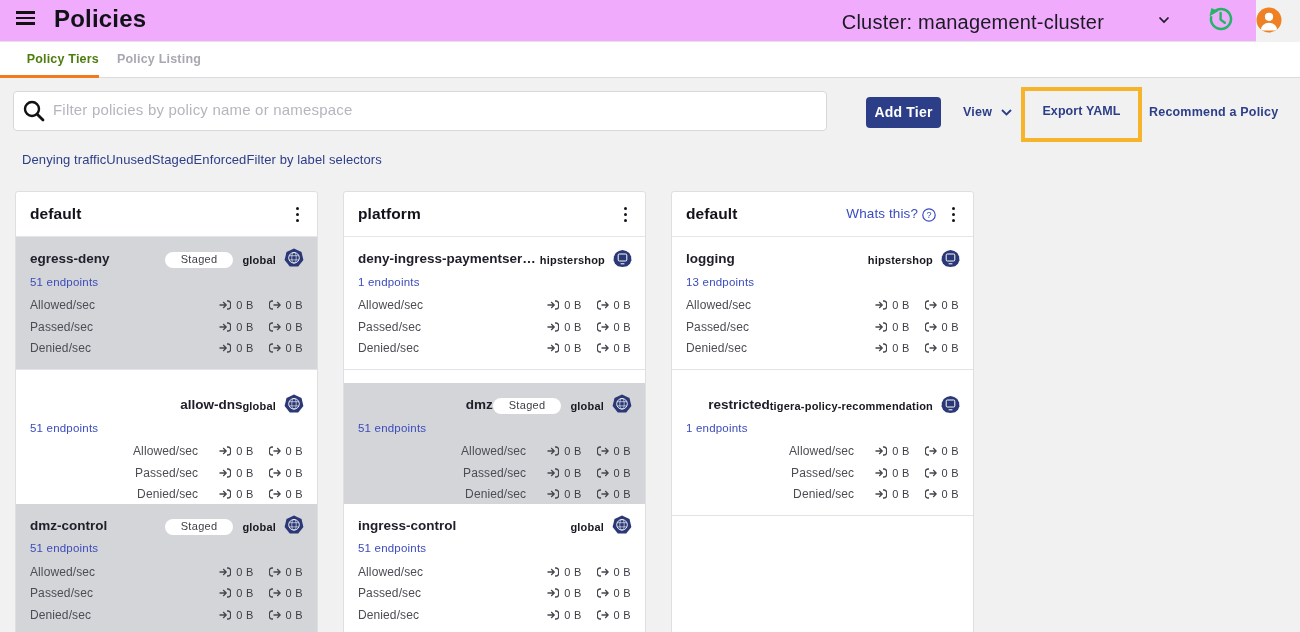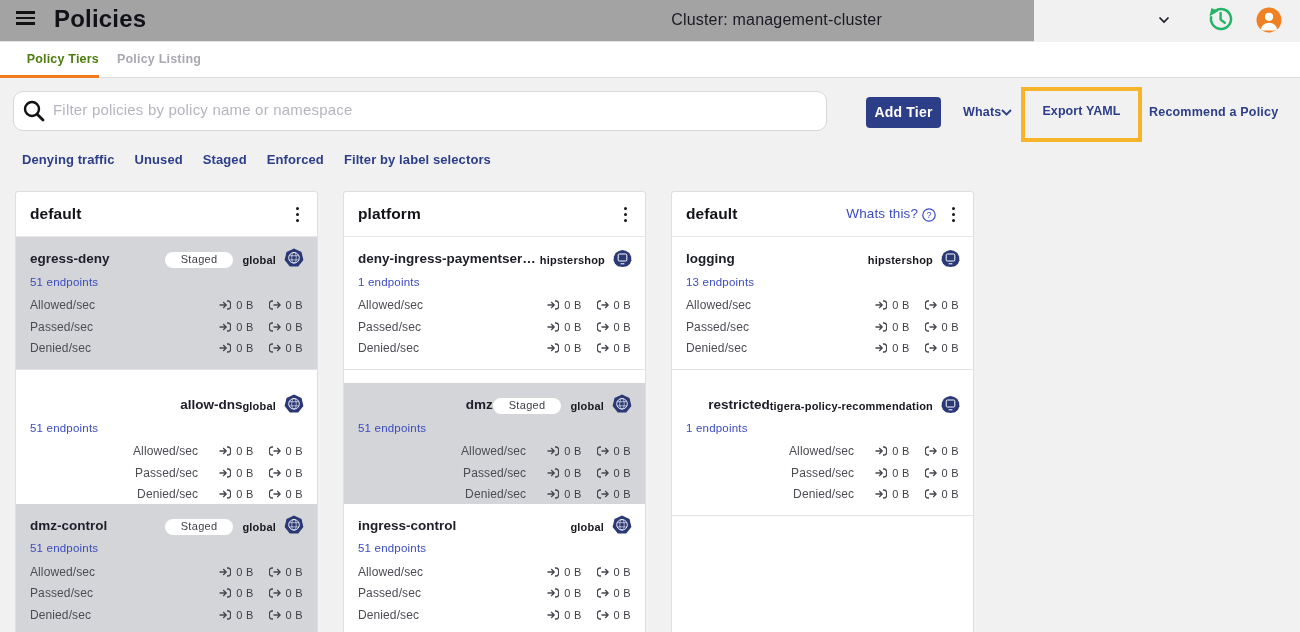--- a/index.html
+++ b/index.html
@@ -1,51 +1,51 @@
 <!DOCTYPE html>
 <html><head>
 <meta charset="utf-8">
 <style>
 * { margin:0; padding:0; box-sizing:border-box; }
 html,body { width:1300px; height:632px; overflow:hidden; background:#f1f1f2;
   font-family:"Liberation Sans", sans-serif; }
 .abs { position:absolute; }
 
 
-#hdr { position:absolute; left:0; top:0; width:1034px; height:42px; background:#a3a3a3;
+#hdr { position:absolute; left:0; top:0; width:1256px; height:42px; background:#f0abfc;
   border-bottom:1px solid #e4e4e6; z-index:5; }
 #burger { position:absolute; left:16px; top:11px; width:19px; height:14px; }
 #burger div { height:2.5px; background:#111; margin-bottom:3px; }
 #title { position:absolute; left:54px; top:5px; font-size:24px; font-weight:700;
   color:#111118; letter-spacing:0.2px; }
-#cluster { position:absolute; right:152px; top:11px; font-size:16px; color:#1a1a22;
+#cluster { position:absolute; right:152px; top:11px; font-size:20px; color:#1a1a22;
   font-weight:400; letter-spacing:0.2px; }
 
 
 #tabs { position:absolute; left:0; top:42px; width:1300px; height:36px; background:#fff;
   border-bottom:1px solid #dcdce0; z-index:4; }
 .tab { position:absolute; top:0; height:36px; line-height:35px; font-size:12.5px; font-weight:700; letter-spacing:0.2px; }
 #tab1 { left:0; width:99px; text-align:right; color:#4d7c0f; border-bottom:3px solid #ef7b1e; }
 #tab2 { left:117px; color:#a8a8b2; }
 
 
 #search { position:absolute; left:13px; top:91px; width:814px; height:40px; background:#fff;
-  border:1px solid #d8d8dc; border-radius:10px; }
+  border:1px solid #d8d8dc; border-radius:4px; }
 #search .ph { position:absolute; left:39px; top:9px; font-size:15px; color:#b5b5bf; letter-spacing:0.2px; }
 #btnAdd { position:absolute; left:866px; top:97px; width:75px; height:31px; background:#2d3e88;
   border-radius:4px; color:#fff; font-size:14px; font-weight:700; text-align:center; line-height:31px;
   letter-spacing:0.2px; }
 .navlink { position:absolute; top:105px; font-size:12.5px; font-weight:700; color:#2d3e88; letter-spacing:0.2px; }
 #exportBox { position:absolute; left:1021px; top:87px; width:121px; height:55px; border:4.5px solid #f5b42a; }
 #exportBox span { position:absolute; left:0; right:0; top:13px; text-align:center; white-space:nowrap;
   font-size:12.5px; font-weight:700; color:#2d3e88; letter-spacing:0.1px; }
 
 
-#filters { position:absolute; left:22px; top:152px; display:flex; gap:20px;
-  font-size:13px; font-weight:700; color:#2d3e88; letter-spacing:0.1px; }
+#filters { position:absolute; left:22px; top:152px; display:flex; 
+  font-size:13px; font-weight:400; color:#2d3e88; letter-spacing:0.1px; }
 
 
 .card { position:absolute; top:191px; width:303px; height:460px; background:#fff;
   border:1px solid #dfdfe2; border-radius:3px; }
 #card1 { left:15px; } #card2 { left:343px; } #card3 { left:671px; }
 .chead { position:absolute; left:0; right:0; top:0; height:45px; border-bottom:1px solid #e6e6e9; }
 .chead .nm { position:absolute; left:14px; top:13px; font-size:15.5px; font-weight:700;
   color:#121219; letter-spacing:0.1px; }
 .dots { position:absolute; right:17px; top:15px; width:4px; }
 .dots div { width:3.4px; height:3.4px; border-radius:50%; background:#15151c; margin-bottom:2.6px; }
@@ -111,21 +111,21 @@
 </div>
 
 <div id="search">
     <span class="ph">Filter policies by policy name or namespace</span>
   </div>
 <svg class="abs" style="left:23px; top:100px; z-index:2;" width="22" height="22" viewBox="0 0 22 22">
   <circle cx="9" cy="9" r="7" fill="none" stroke="#111" stroke-width="2.4"></circle>
   <path d="M14.2 14.2 L20 20" stroke="#111" stroke-width="2.8" stroke-linecap="round"></path>
 </svg>
 <div id="btnAdd">Add Tier</div>
-<div class="navlink" style="left:963px;">Whats</div>
+<div class="navlink" style="left:963px;">View</div>
 <svg class="abs" style="left:1000px; top:108px;" width="13" height="9" viewBox="0 0 13 9">
   <path d="M2 2 L6.5 6.5 L11 2" fill="none" stroke="#2d3e88" stroke-width="1.8"></path>
 </svg>
 <div id="exportBox">
     <span>Export YAML</span>
   </div>
 <div class="navlink" style="left:1149px;">Recommend a Policy</div>
 
 <div id="filters">
   <span>Denying traffic</span>

